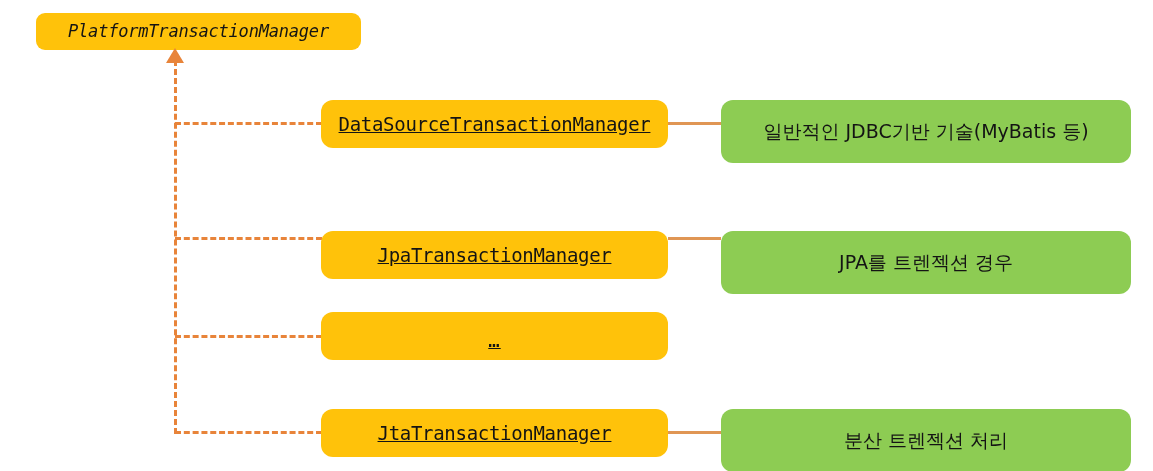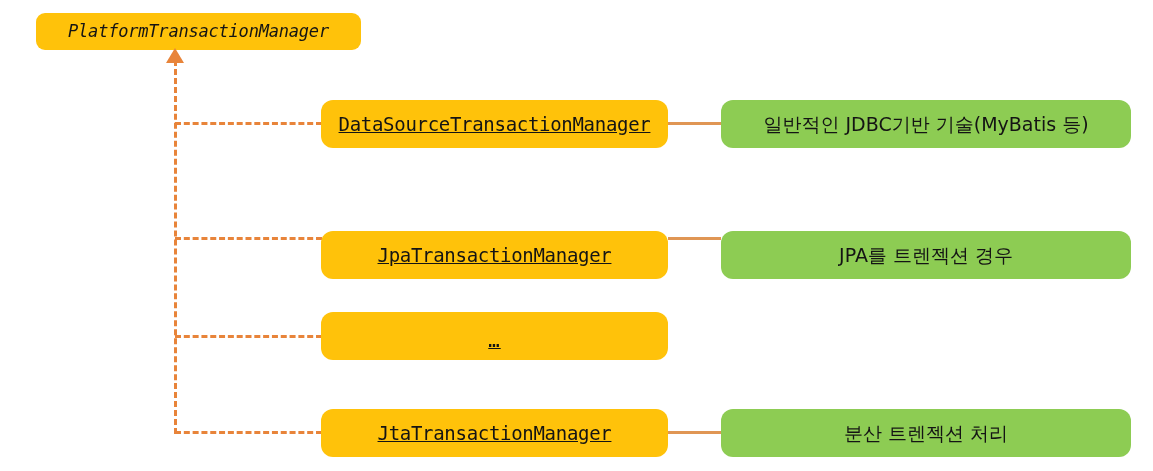--- a/index.html
+++ b/index.html
@@ -72,21 +72,21 @@
     font-size: 19px;
     position: relative;
     top: 4px;
     letter-spacing: 1px;
   }
 
   
   .desc {
     left: 721px;
     width: 410px;
-    height: 48px;
+    height: 63px;
   }
   .desc .label {
     font-family: "DejaVu Sans", sans-serif;
     font-size: 19px;
     font-weight: 400;
     letter-spacing: 0px;
   }
 
   
   .row1 { top: 100px; }

